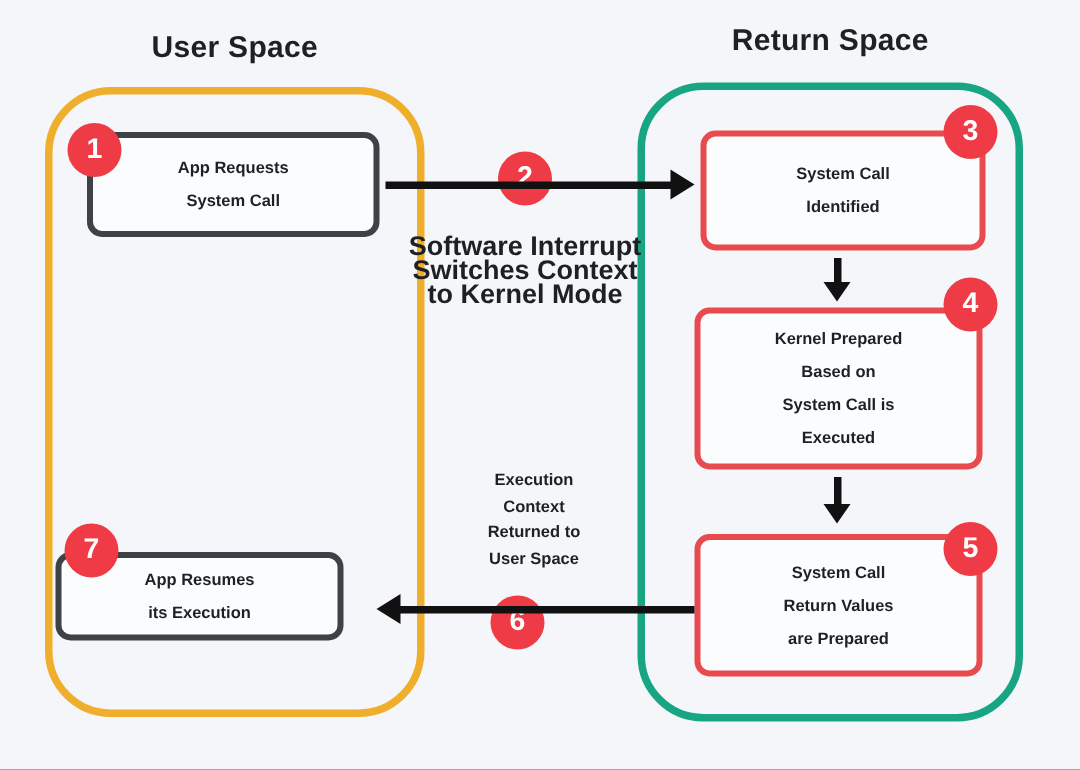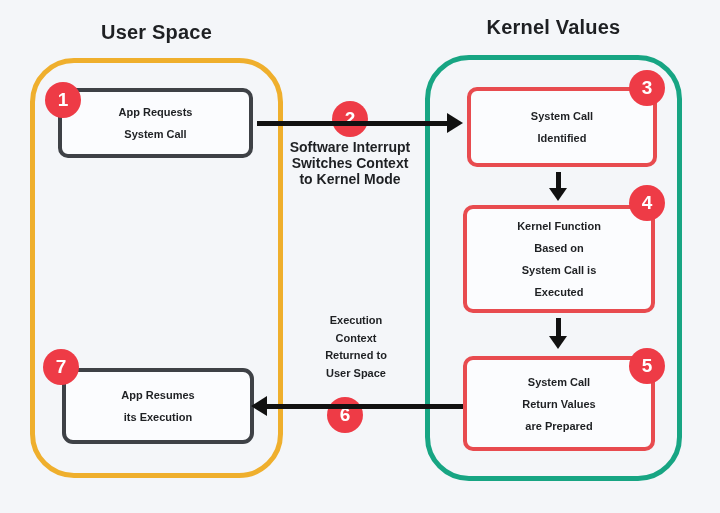--- a/index.html
+++ b/index.html
@@ -93,47 +93,47 @@
   }
   .flow-label{
     position:absolute;
     text-align:center;
     font-weight:bold;
     color:#1E2023;
     white-space:pre-line;
     z-index:1;
   }
   .label-2{
-    left:270px;top:139px;width:160px;
-    font-size:14px;line-height:16px;
+    left:270px;top:156px;width:160px;
+    font-size:18px;line-height:16px;
   }
   .label-6{
     left:276px;top:312px;width:160px;
     font-size:11px;line-height:17.5px;
   }
 </style>
 </head>
 <body>
 
 <div class="canvas">
 
   <div class="space-title" style="left:30px;width:253px;top:21px;">User Space</div>
-  <div class="space-title" style="left:425px;width:257px;top:16px;">Kernel Values</div>
+  <div class="space-title" style="left:425px;width:257px;top:16px;">Return Space</div>
 
   <div class="container-frame user-frame"></div>
   <div class="container-frame kernel-frame"></div>
 
   <div class="node node-dark" style="left:58px;top:88px;width:195px;height:70px;">App Requests
 System Call</div>
-  <div class="node node-dark" style="left:62px;top:368px;width:192px;height:76px;border-radius:11px;">App Resumes
+  <div class="node node-dark" style="left:37px;top:368px;width:192px;height:59px;">App Resumes
 its Execution</div>
 
   <div class="node node-red" style="left:467px;top:87px;width:190px;height:80px;">System Call
 Identified</div>
-  <div class="node node-red" style="left:463px;top:205px;width:192px;height:108px;">Kernel Function
+  <div class="node node-red" style="left:463px;top:205px;width:192px;height:108px;">Kernel Prepared
 Based on
 System Call is
 Executed</div>
   <div class="node node-red" style="left:463px;top:356px;width:192px;height:95px;">System Call
 Return Values
 are Prepared</div>
 
   <div class="badge" style="left:45px;top:82px;">1</div>
   <div class="badge" style="left:332px;top:101px;">2</div>
   <div class="badge" style="left:629px;top:70px;">3</div>

